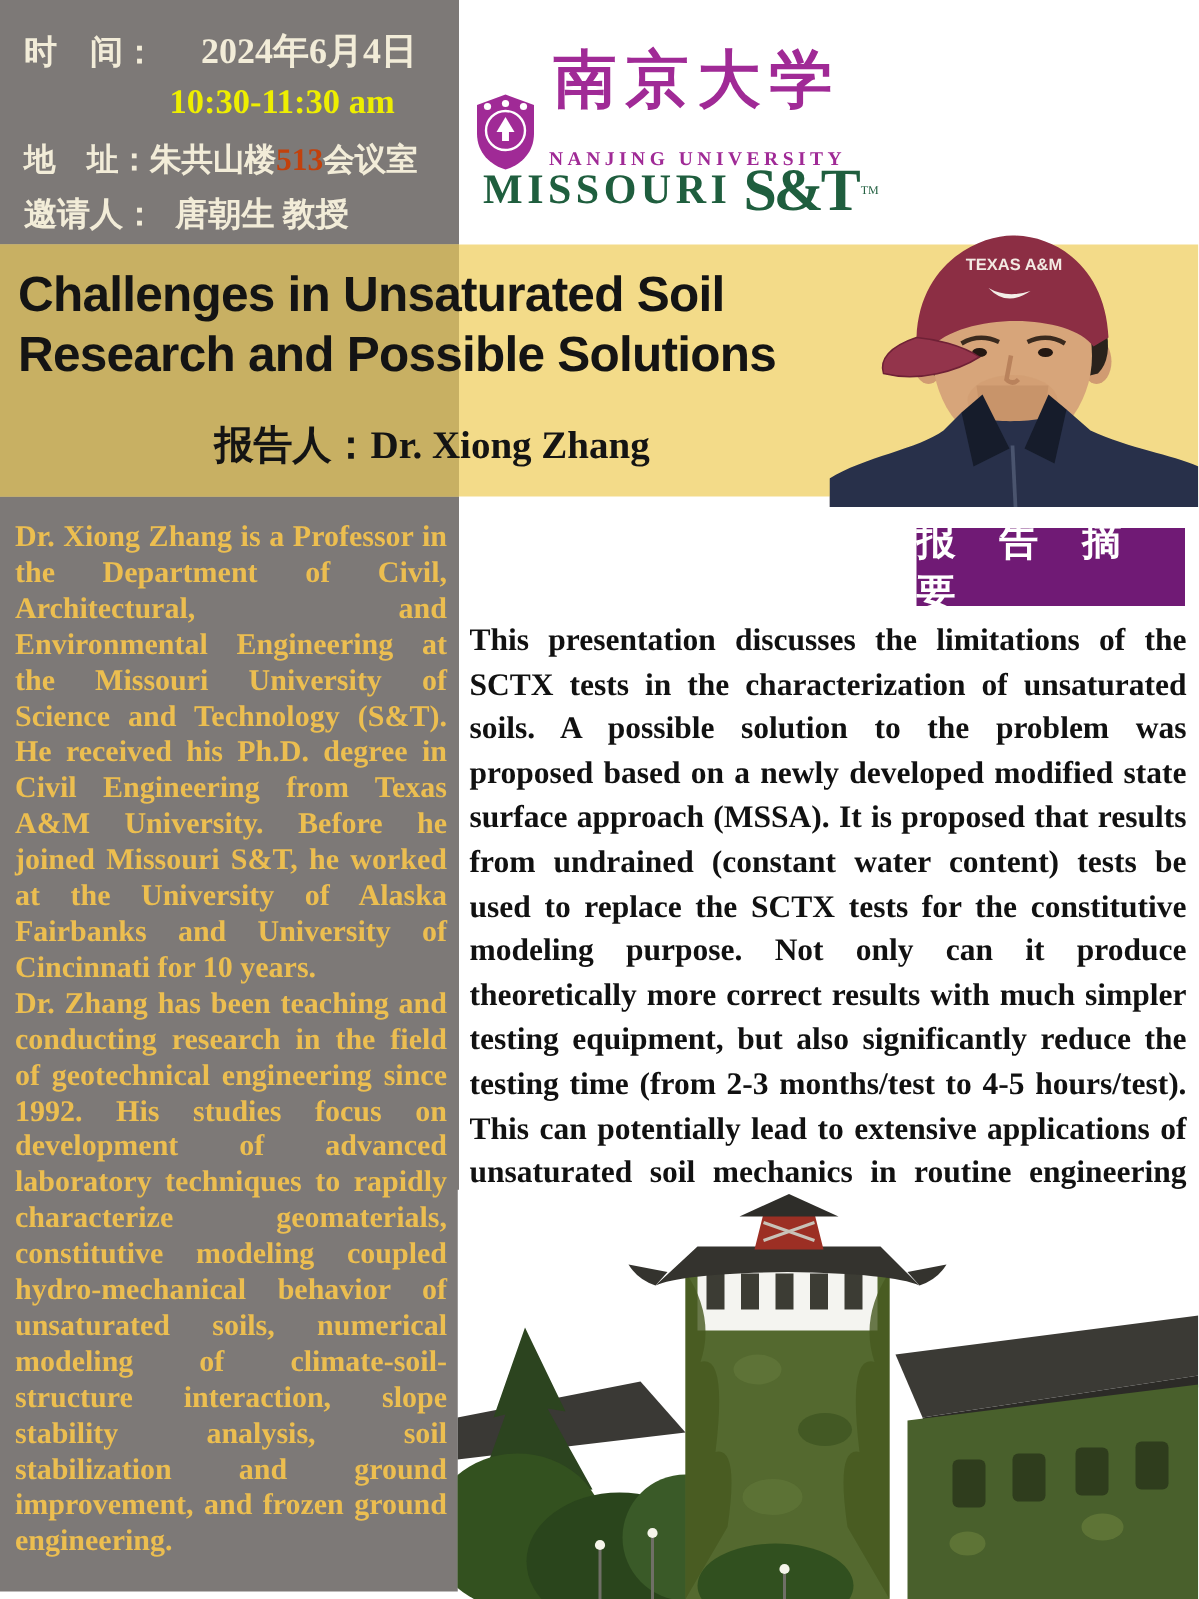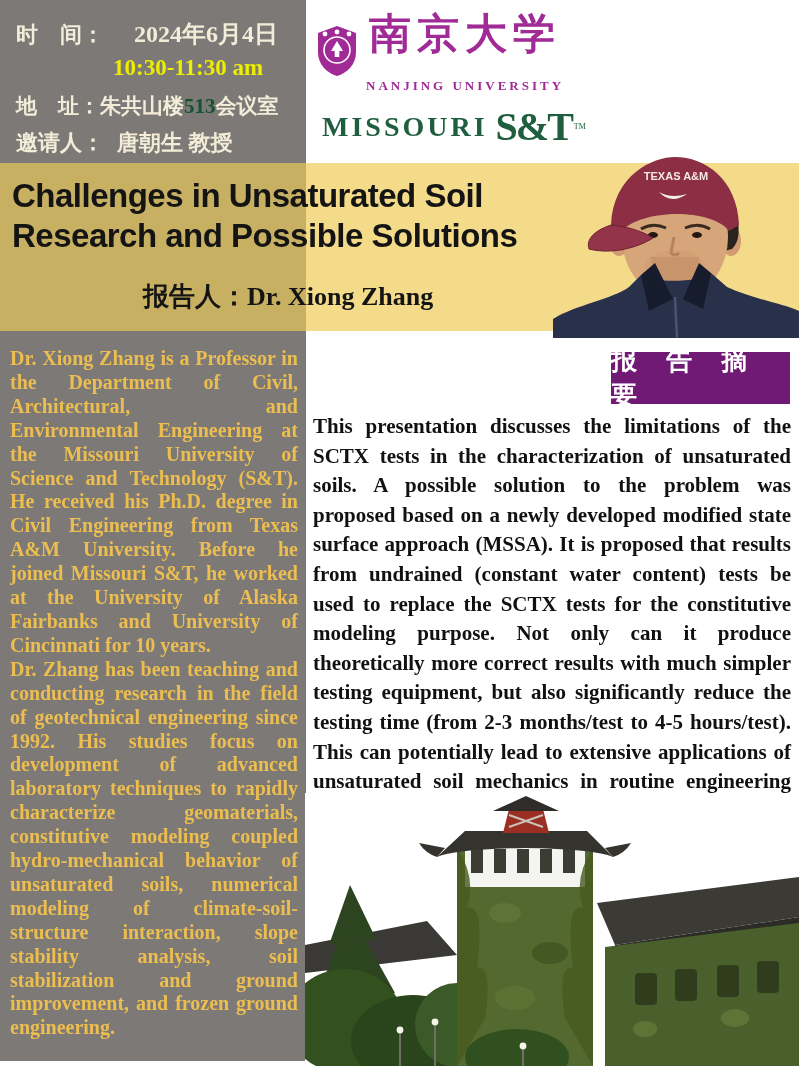--- a/index.html
+++ b/index.html
@@ -18,24 +18,24 @@
   
   .info { position:absolute; left:0; top:0; width:306px; height:163px; color:#f2ecd8; }
   .info-row { position:absolute; left:16px; white-space:nowrap; font-weight:bold; font-size:22px; }
   .row-time { top:18px; }
   .row-range { top:55px; left:113px; color:#eeee00; font-size:23px; }
   .row-addr { top:92px; font-size:21px; }
   .row-inviter { top:128px; }
   .lbl { display:inline-block; }
   .row-time .val { margin-left:30px; font-size:24px; }
   .row-inviter .val { margin-left:13px; }
-  .room { color:#14532d; }
-
-  
-  .nju { position:absolute; left:316px; top:8px; display:flex; align-items:center; }
+  .room { color:#c2410c; }
+
+  
+  .nju { position:absolute; left:316px; top:28px; display:flex; align-items:flex-end; }
   .nju-text { margin-left:8px; text-align:center; color:#a02a96; }
   .nju-cn { font-size:42px; font-weight:bold; letter-spacing:6px; line-height:52px; font-family:"Liberation Serif", serif; }
   .nju-en { font-size:13px; font-weight:bold; letter-spacing:3px; margin-top:18px; }
   .mst { position:absolute; left:322px; top:103px; color:#1f5e3e; display:flex; align-items:center; }
   .mst-name { font-size:28px; letter-spacing:3px; font-weight:600; }
   .mst-st { font-size:40px; font-weight:bold; margin-left:8px; letter-spacing:-2px; }
   .mst-tm { font-size:8px; margin-left:2px; }
 
   
   .title { position:absolute; left:12px; top:176px; width:590px; color:#141414;

